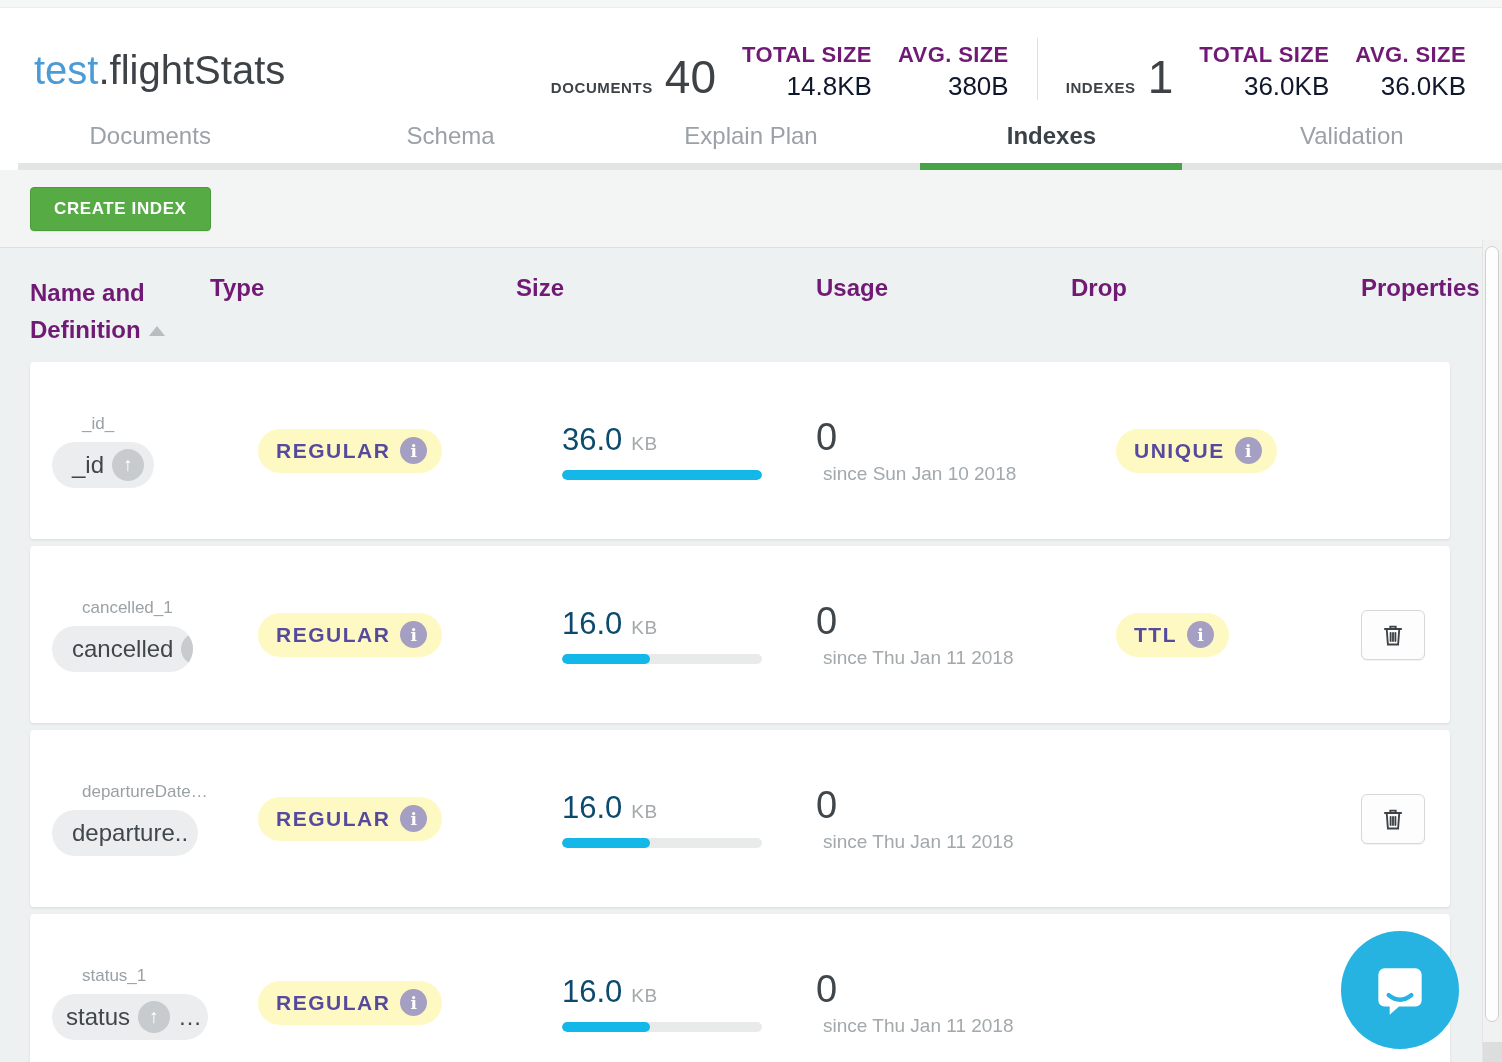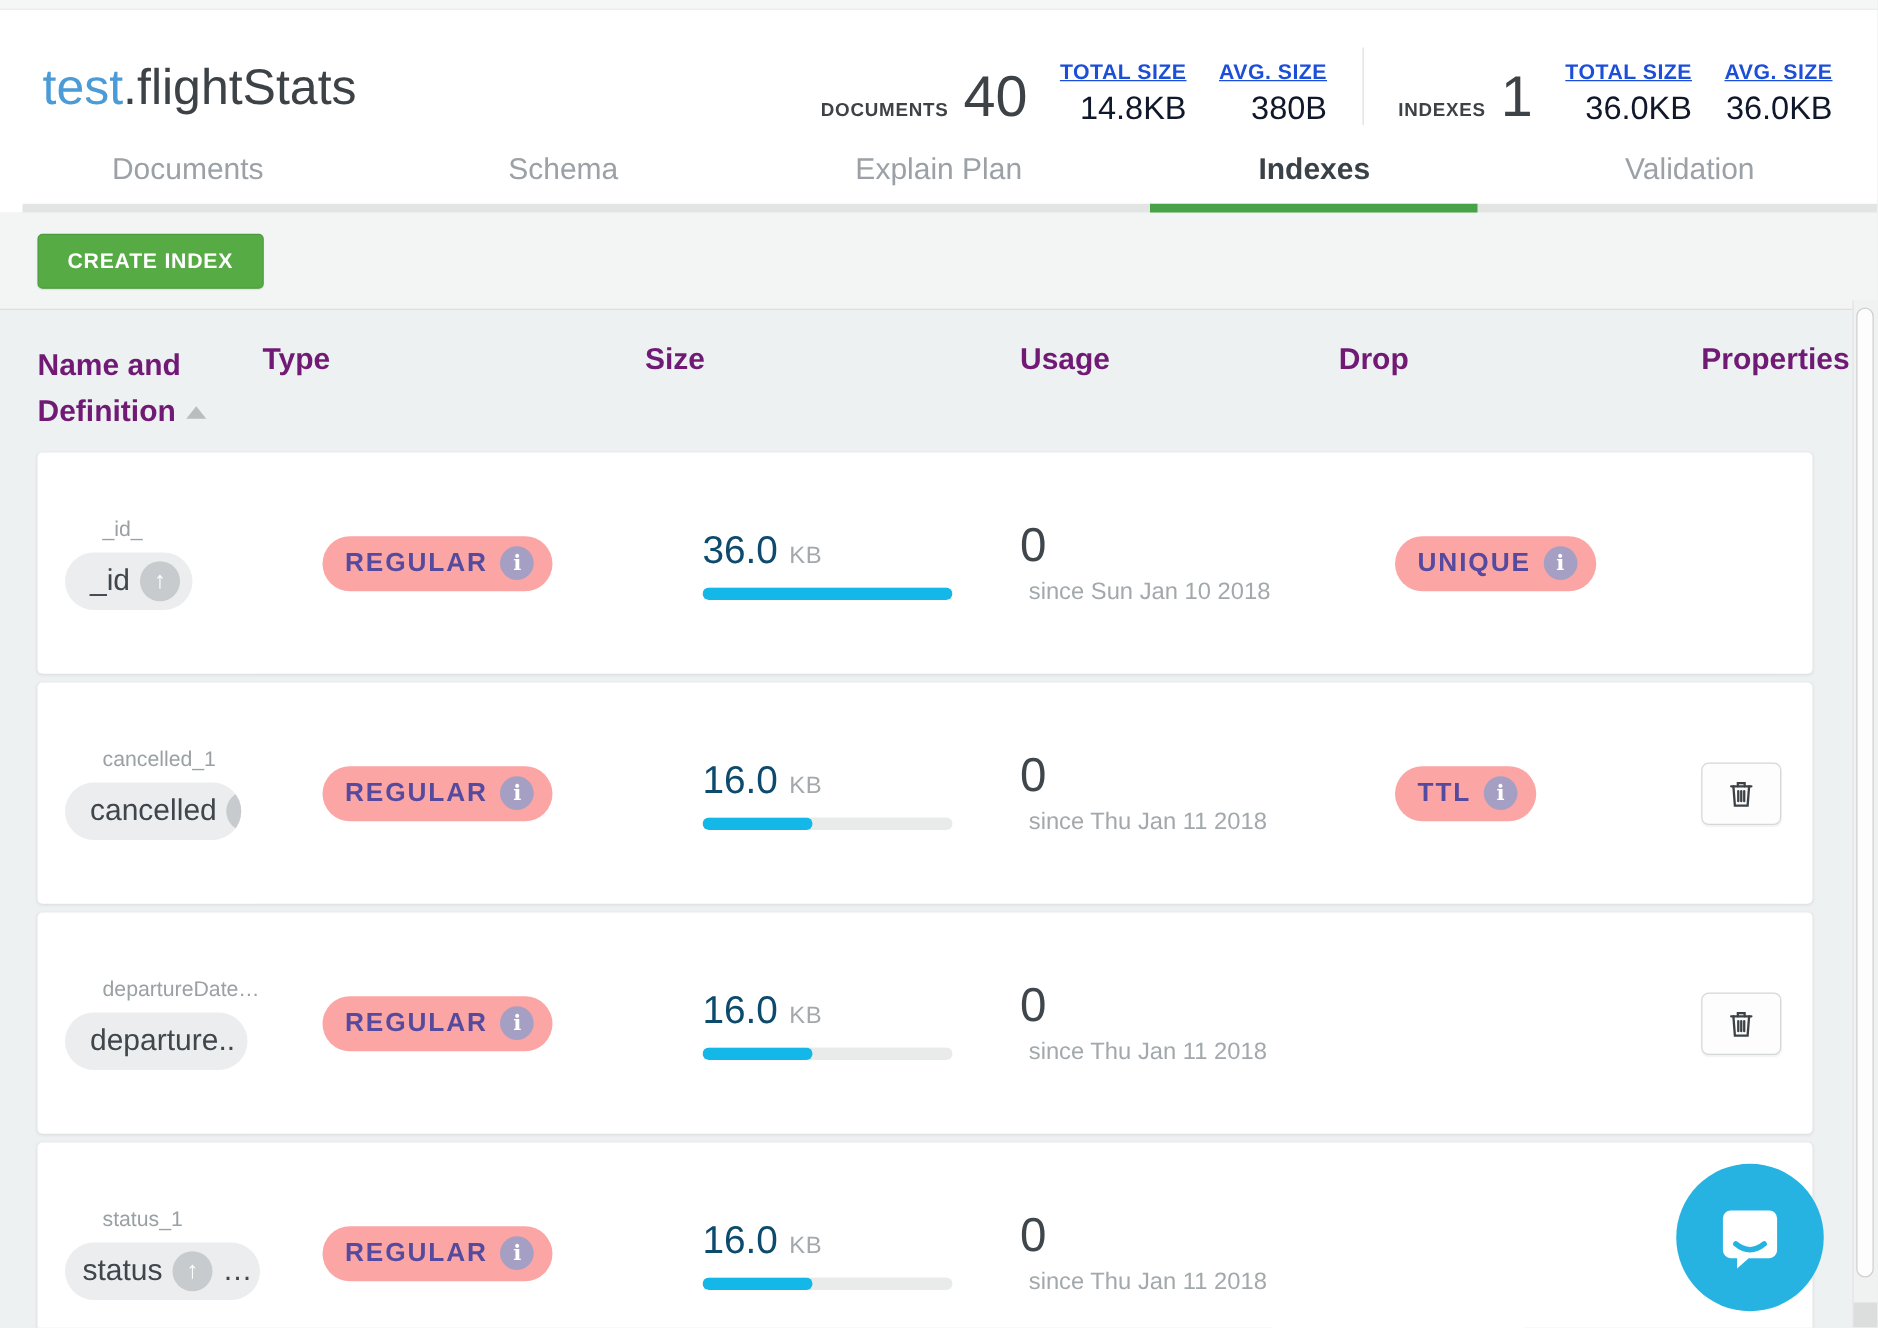--- a/index.html
+++ b/index.html
@@ -11,21 +11,21 @@
   
   .app-header { background:#fff; padding:0; }
   .header-row { display:flex; align-items:center; padding:30px 36px 0 34px; }
   .ns-title { font-size:40px; font-weight:400; color:#3d4247; line-height:52px; white-space:nowrap; }
   .ns-title .db { color:#4a9bd6; }
   .stats { margin-left:auto; display:flex; align-items:flex-end; gap:26px; padding-bottom:2px; }
   .stat-main { display:flex; align-items:baseline; gap:12px; }
   .stat-main .lbl { font-size:15px; font-weight:700; color:#3d4247; letter-spacing:.6px; }
   .stat-main .num { font-size:46px; font-weight:300; color:#3d4247; line-height:46px; }
   .stat-col { text-align:right; }
-  .stat-col .lbl { font-size:17px; font-weight:600; color:#1d4ed8; letter-spacing:.4px; display:block; margin-bottom:4px;text-decoration:underline; }
+  .stat-col .lbl { font-size:22px; font-weight:600; color:#701a75; letter-spacing:.4px; display:block; margin-bottom:4px; }
   .stat-col .val { font-size:26px; font-weight:300; color:#0f172a; line-height:28px; }
   .stat-divider { width:1px; height:62px; background:#dddfe0; align-self:center; margin:0 2px; }
 
   
   .tab-bar { position:relative; display:flex; margin-top:14px; }
   .tab { flex:1; text-align:center; font-size:24px; color:#9ba1a6; padding:6px 0 20px; cursor:pointer; position:relative; }
   .tab.active { color:#3b4247; font-weight:600; }
   .tab-track { position:absolute; left:18px; right:0; bottom:0; height:7px; background:#e3e5e5; }
   .tab .underline { position:absolute; left:50%; transform:translateX(-50%); bottom:0; width:262px; height:7px; background:#48a247; z-index:2; }
 
@@ -49,21 +49,21 @@
   .index-label { font-size:17px; color:#9aa1a5; margin:0 0 8px 30px; }
   .def-pill { display:inline-flex; align-items:center; gap:8px; background:#ecedee; border-radius:23px;
     height:46px; padding:0 10px 0 20px; font-size:24px; color:#3f464c; max-width:156px;justify-content:center; }
   .def-pill.clip { overflow:hidden; padding-right:0; }
   .def-pill.clip .dir-circle { margin-right:-20px; }
   .dir-circle { width:32px; height:32px; min-width:32px; border-radius:50%; background:#c7cbcd; color:#fff;
     display:flex; align-items:center; justify-content:center; font-size:19px; font-weight:700; }
   .def-suffix { font-size:24px; color:#3f464c; letter-spacing:2px; }
 
   .cell-type { padding-left:48px; }
-  .badge { display:inline-flex; align-items:center; gap:10px; background:#fca5a5; border-radius:22px; height:44px;
+  .badge { display:inline-flex; align-items:center; gap:10px; background:#fef9c3; border-radius:22px; height:44px;
     padding:0 15px 0 18px; font-size:21px; font-weight:700; letter-spacing:1.5px; color:#554a9e; }
   .info-circle { width:27px; height:27px; border-radius:50%; background:#a5a0c3; color:#fff; display:flex;
     align-items:center; justify-content:center; font-size:17px; font-weight:700; letter-spacing:0;
     font-family:"DejaVu Serif",serif; cursor:pointer; }
 
   .cell-size { padding-left:46px; }
   .size-line { display:flex; align-items:baseline; margin-bottom:12px; }
   .size-num { font-size:31px; font-weight:400; color:#0c4a6e; }
   .size-unit { font-size:19px; color:#a2a8ab; margin-left:9px; letter-spacing:.5px; }
   .bar-track { width:200px; height:10px; border-radius:5px; background:#e9ebeb; overflow:hidden; }

